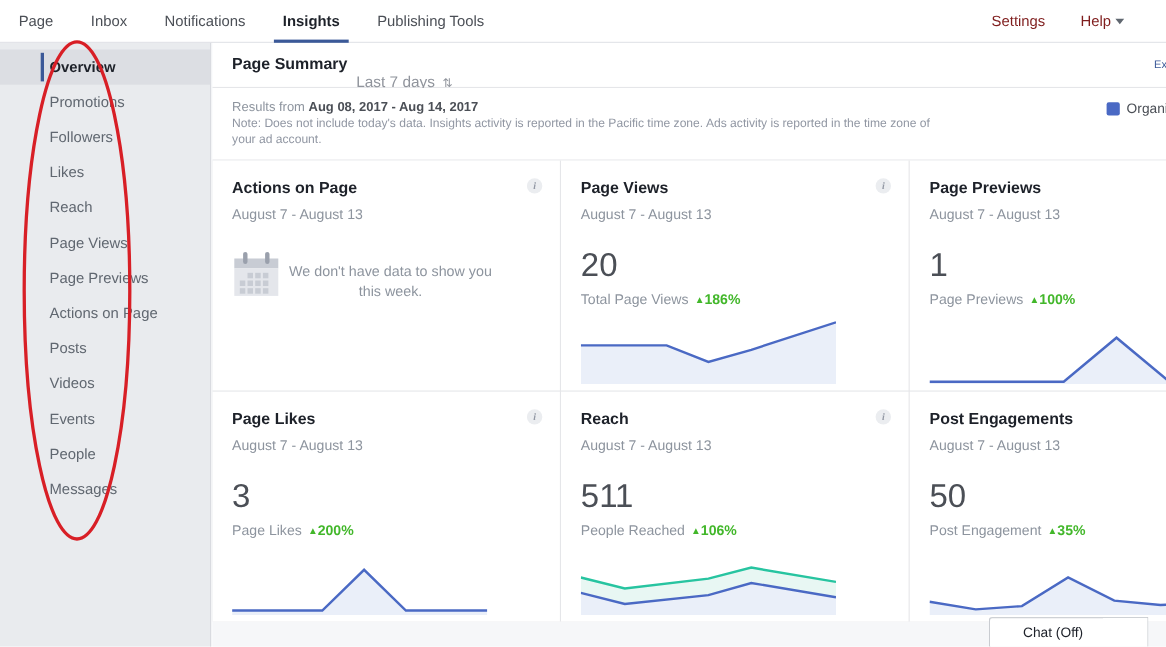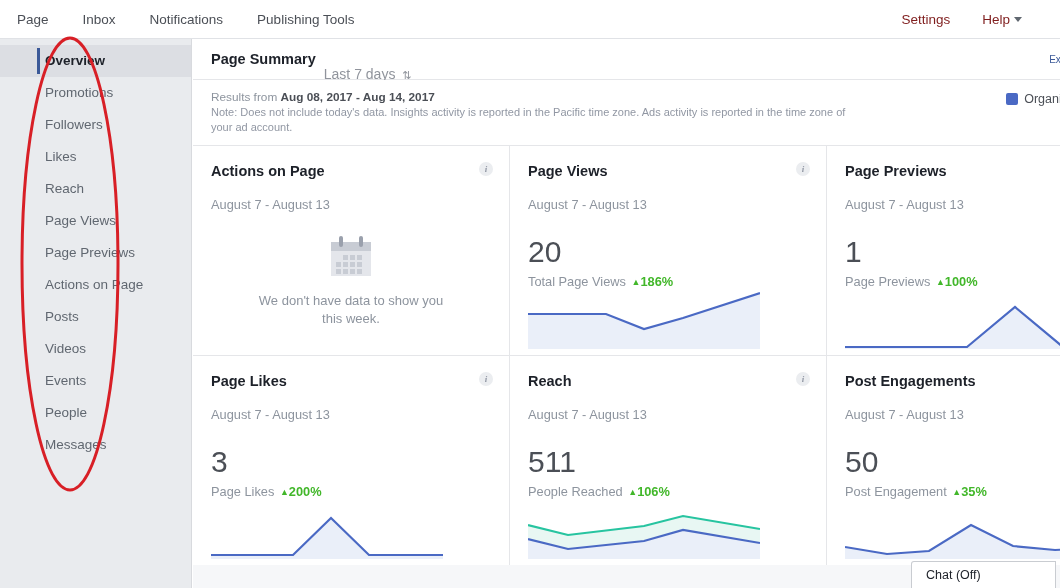--- a/index.html
+++ b/index.html
@@ -90,67 +90,68 @@
   .legend-item { display: flex; align-items: center; gap: 6px; font-size: 12.5px; color: #4b4f56; }
   .swatch { width: 12px; height: 12px; border-radius: 2px; display: inline-block; }
 
   
   .grid { display: grid; grid-template-columns: repeat(3, 1fr); background: #e5e6e9; gap: 1px; }
   .card {
     background: #ffffff; position: relative;
     height: 209px; padding: 17px 18px 0 18px; overflow: hidden;
   }
   .card-title { font-size: 14.5px; font-weight: bold; color: #1d2129; }
-  .card-sub { font-size: 12.8px; color: #8d949e; margin-top: 18px; }
+  .card-sub { font-size: 12.8px; color: #8d949e; margin-top: 8px; }
   .info-icon {
     position: absolute; right: 16px; top: 16px;
     width: 14px; height: 14px; border-radius: 50%;
     background: #ebedf0; color: #9197a3;
     font-size: 9px; font-style: italic; font-weight: bold;
     line-height: 14px; text-align: center; cursor: pointer;
     font-family: "Liberation Serif", serif;
   }
   .card-value { font-size: 30px; color: #4b4f56; font-weight: normal; margin-top: 24px; line-height: 32px; }
   .card-metric { font-size: 12.8px; color: #8d949e; margin-top: 6px; }
   .delta { color: #42b72a; font-weight: bold; margin-left: 2px; }
   .delta .arrow { font-size: 9px; vertical-align: 1px; }
   .spark { position: absolute; left: 18px; bottom: 0; width: 232px; height: 68px; }
 
   
   .empty-wrap {
-    display: flex; flex-direction: column; align-items: center;
+    display: flex; align-items: center;
     justify-content: flex-start; margin-top: 22px;
   }
   .cal-icon { width: 44px; height: 44px; position: relative; }
   .empty-text {
     font-size: 13px; color: #8d949e; text-align: center;
     margin-top: 14px; line-height: 18px; max-width: 200px;
   }
 
   
   .chatbar {
-    position: absolute; right: 4px; bottom: 0; width: 145px; height: 27px;
+    position: absolute; right: 16px; bottom: 0; width: 145px; height: 27px;
     background: #ffffff; border: 1px solid #c9ccd1; border-bottom: none;
     border-top-left-radius: 3px; display: flex; align-items: center;
-    padding-left: 14px; font-size: 12.5px; color: #1d2129; cursor: pointer;
+    padding-left: 30px; font-size: 12.5px; color: #1d2129; cursor: pointer;
   }
 
   
   .annot { position: absolute; left: 0; top: 0; width: 1060px; height: 588px; pointer-events: none; }
 </style>
 </head>
 <body>
 
 <div id="root">
 
   <div class="topnav">
     <div class="nav-left">
       <div class="nav-item"><span>Page</span></div>
       <div class="nav-item"><span>Inbox</span></div>
       <div class="nav-item"><span>Notifications</span></div>
+      <div class="nav-item active"><span>Insights</span></div>
       <div class="nav-item"><span>Publishing Tools</span></div>
     </div>
     <div class="nav-right">
       <div class="nav-item"><span>Settings</span></div>
       <div class="nav-item"><span>Help</span><span class="caret-dn"></span></div>
     </div>
   </div>
 
   <div class="sidebar">
     <div style="height:6px"></div>

